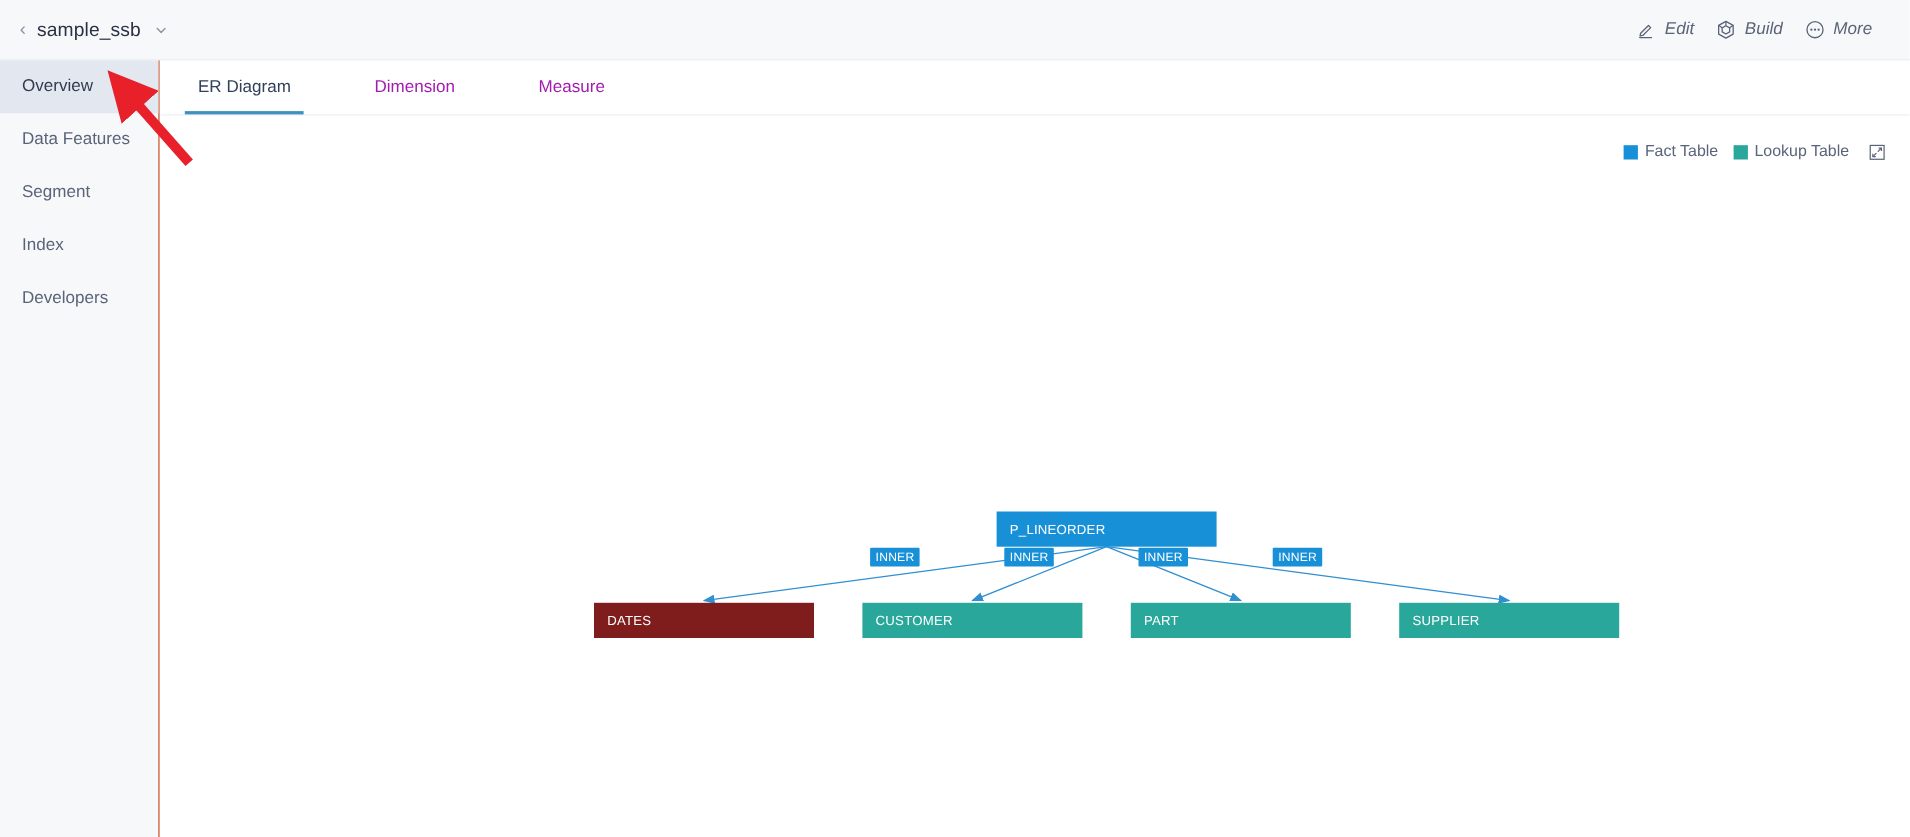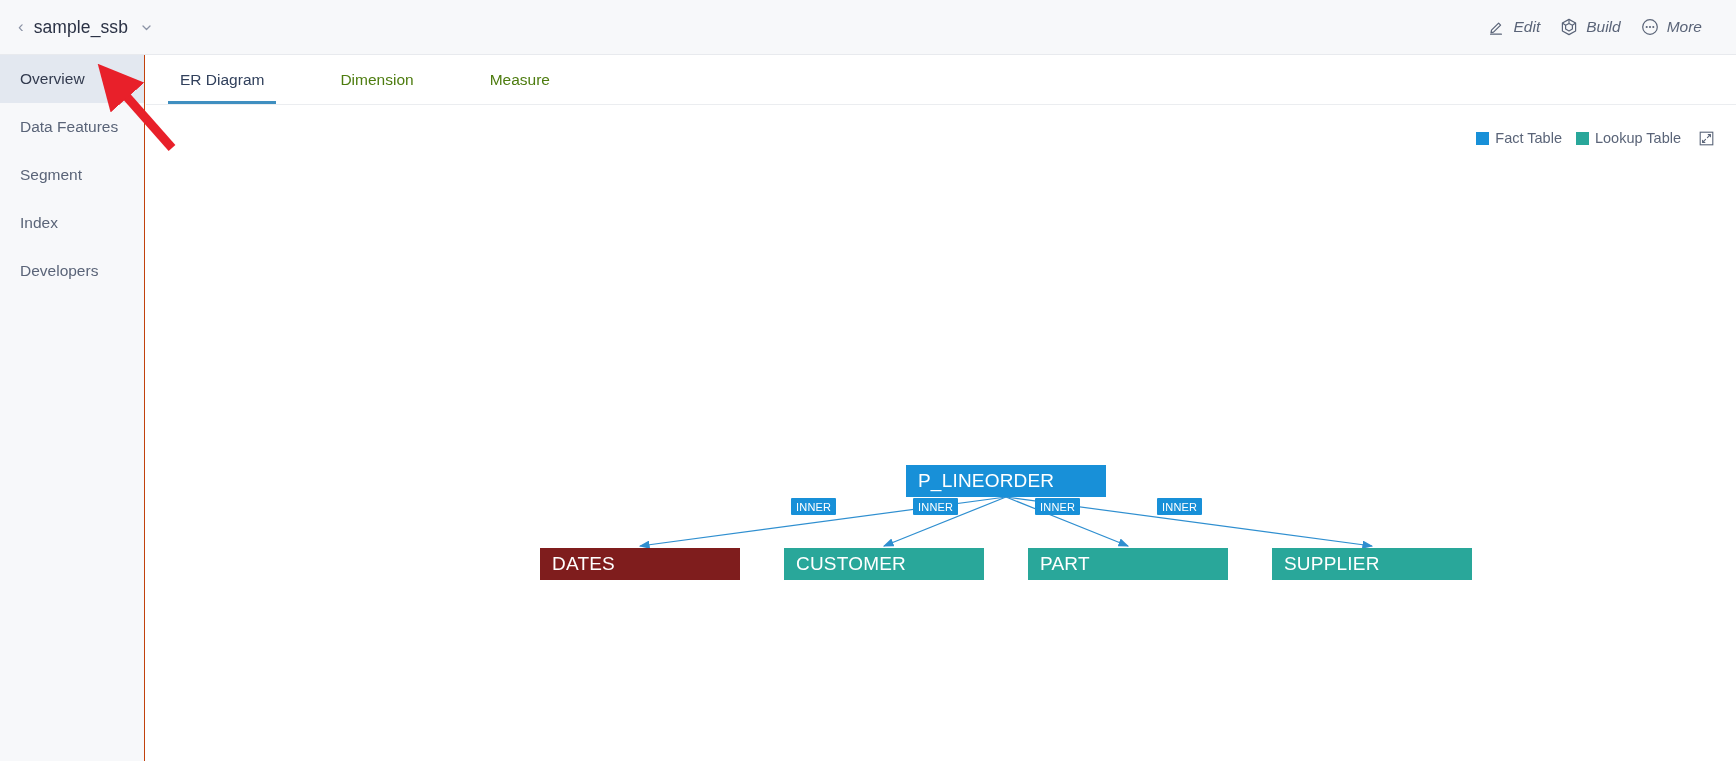--- a/index.html
+++ b/index.html
@@ -104,21 +104,21 @@
     padding-left: 22px;
   }
   .tab {
     position: relative;
     height: 48px;
     display: flex;
     align-items: center;
     padding: 0 12px;
     margin-right: 52px;
     font-size: 15.5px;
-    color: #4d7c0f;
+    color: #a21caf;
     cursor: pointer;
     white-space: nowrap;
   }
   .tab.active { color: #31405c; }
   .tab.active::after {
     content: "";
     position: absolute;
     left: 0; right: 0; bottom: 0;
     height: 3px;
     background: #3f8fc0;
@@ -149,21 +149,21 @@
   }
   .er-svg { position: absolute; top: 0; left: 0; }
 
   .node {
     position: absolute;
     height: 32px;
     display: flex;
     align-items: center;
     padding-left: 12px;
     color: #ffffff;
-    font-size: 19px;
+    font-size: 12px;
     letter-spacing: 0.2px;
     cursor: pointer;
     white-space: nowrap;
   }
   .edge-label {
     position: absolute;
     height: 17px;
     padding: 0 5px;
     display: flex;
     align-items: center;

